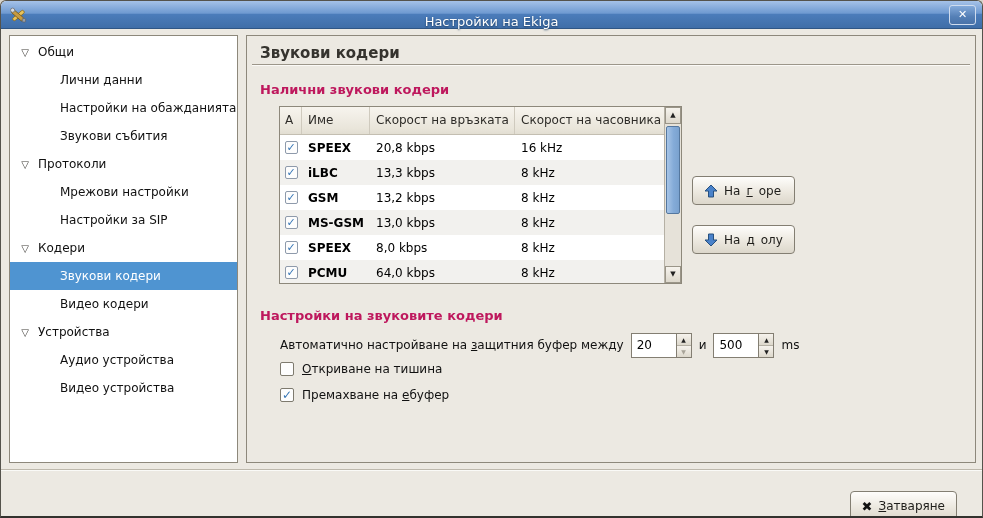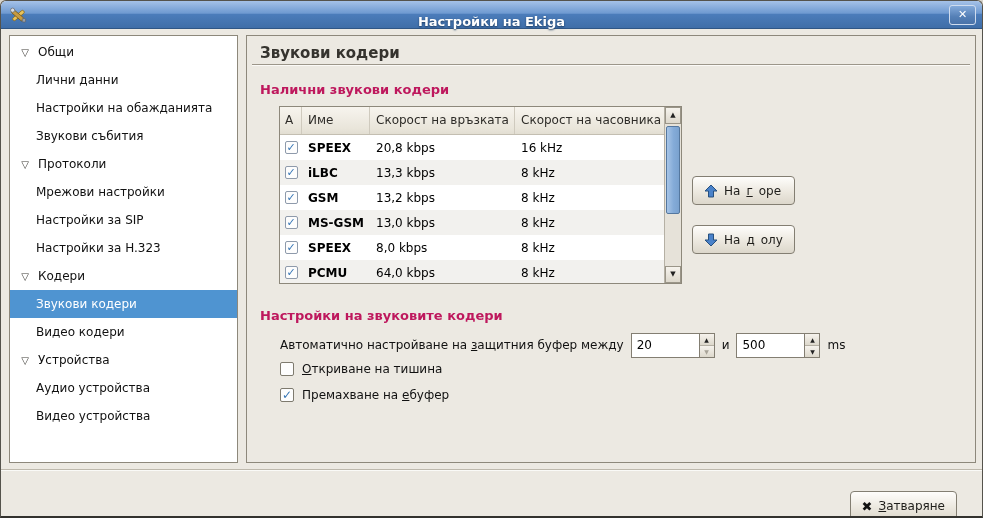--- a/index.html
+++ b/index.html
@@ -9,38 +9,38 @@
             border-radius:6px 6px 0 0; overflow:hidden; }
 
   
   .titlebar { position:absolute; left:0; top:0; right:0; height:28px;
     background:linear-gradient(#a5c2e8 0%, #6f9ad1 45%, #4b7cba 50%, #3f6ea8 100%);
     border-radius:5px 5px 0 0; border-bottom:1px solid #2f5websafe;
     border-bottom:1px solid #2f5685; }
   .titlebar-icon { position:absolute; left:7px; top:4px; width:20px; height:20px; }
   .titlebar-text { position:absolute; left:0; right:0; top:0; height:40px;
     display:flex; align-items:center; justify-content:center;
-    color:#fff; font-size:13px; font-weight:bold; text-shadow:0 1px 2px #1d3c60; }
+    color:#fff; font-size:13px; font-weight:normal; text-shadow:0 1px 2px #1d3c60; }
   .titlebar-close { position:absolute; right:6px; top:4px; width:27px; height:20px;
     border:1px solid #cfdcee; border-radius:3px;
     background:linear-gradient(#84aada, #547fb6 60%, #4a73a9);
     color:#fff; font-size:11px; font-weight:bold; text-align:center; line-height:18px;
     cursor:default; }
 
   
   .panel { position:absolute; border:1px solid #8d887b; }
   .sidebar { left:8px; top:34px; width:229px; height:428px; background:#fff; padding-top:2px; }
   .main    { left:245px; top:34px; width:730px; height:428px; background:#ece9e2; }
 
   
   .tree-row { position:relative; height:28px; display:flex; align-items:center;
               font-size:12px; color:#111; cursor:default; }
   .tree-row .expander { width:14px; margin-left:8px; font-size:10px; color:#3c3a35; text-align:center; }
   .tree-row.cat .tree-label { margin-left:6px; }
-  .tree-row.child .tree-label { margin-left:26px; }
+  .tree-row.child .tree-label { margin-left:50px; }
   .tree-row.selected { background:#4f94d1; color:#fff; }
 
   
   .page-title { position:absolute; left:13px; top:8px; font-size:15px; font-weight:bold; color:#35332e; }
   .page-sep { position:absolute; left:5px; right:5px; top:28px; height:2px;
               border-top:1px solid #9c968a; border-bottom:1px solid #fbfaf7; }
   .section-h { position:absolute; left:13px; font-size:13px; font-weight:bold; color:#be185d; }
   .sec1 { top:46px; } .sec2 { top:272px; }
 
   
@@ -76,21 +76,21 @@
   .gtk-btn { display:flex; align-items:center; gap:6px; height:29px; padding:0 11px;
              background:linear-gradient(#fefdfb,#ece8df 55%,#dcd7cb);
              border:1px solid #837e72; border-radius:4px;
              font-family:"DejaVu Sans", sans-serif; font-size:12px; color:#1e1d1a; cursor:default;margin-top:14px; }
   .btn-col { position:absolute; left:445px; top:126px; display:flex; flex-direction:column; gap:6px; }
   .mn { text-decoration:underline; }
 
   
   .jitter-row { position:absolute; left:33px; top:296px; height:26px;
                 display:flex; align-items:center; gap:7px; font-size:12px; color:#111; }
-  .spin { display:flex; width:84px; height:25px; border:1px solid #837e72; background:#fff; }
+  .spin { display:flex; width:61px; height:25px; border:1px solid #837e72; background:#fff; }
   .spin-val { flex:1; padding:0 0 0 5px; font-size:12px; line-height:23px; color:#000; }
   .spin-btns { width:15px; border-left:1px solid #837e72; display:flex; flex-direction:column; }
   .spin-b { flex:1; background:linear-gradient(#f6f3ed,#ddd8cc); font-size:6px; color:#222;
             text-align:center; line-height:11px; }
   .spin-b.top { border-bottom:1px solid #b5b0a4; }
   .spin-b.dim { color:#a8a398; }
   .check-row { position:absolute; left:33px; display:flex; align-items:center; gap:8px;
                font-size:12px; color:#111; }
   .cr1 { top:326px; } .cr2 { top:352px; }
   .cbox { width:14px; height:14px; border:1px solid #7e7a6e; border-radius:2px; background:#fdfdfd;
@@ -136,23 +136,20 @@
       </div>
     <div class="tree-row cat">
         <span class="expander">▽</span>
         <span class="tree-label">Протоколи</span>
       </div>
     <div class="tree-row child">
         <span class="tree-label">Мрежови настройки</span>
       </div>
     <div class="tree-row child">
         <span class="tree-label">Настройки за SIP</span>
-      </div>
-    <div class="tree-row child">
-        <span class="tree-label">Настройки за H.323</span>
       </div>
     <div class="tree-row cat">
         <span class="expander">▽</span>
         <span class="tree-label">Кодери</span>
       </div>
     <div class="tree-row child selected">
         <span class="tree-label">Звукови кодери</span>
       </div>
     <div class="tree-row child">
         <span class="tree-label">Видео кодери</span>

